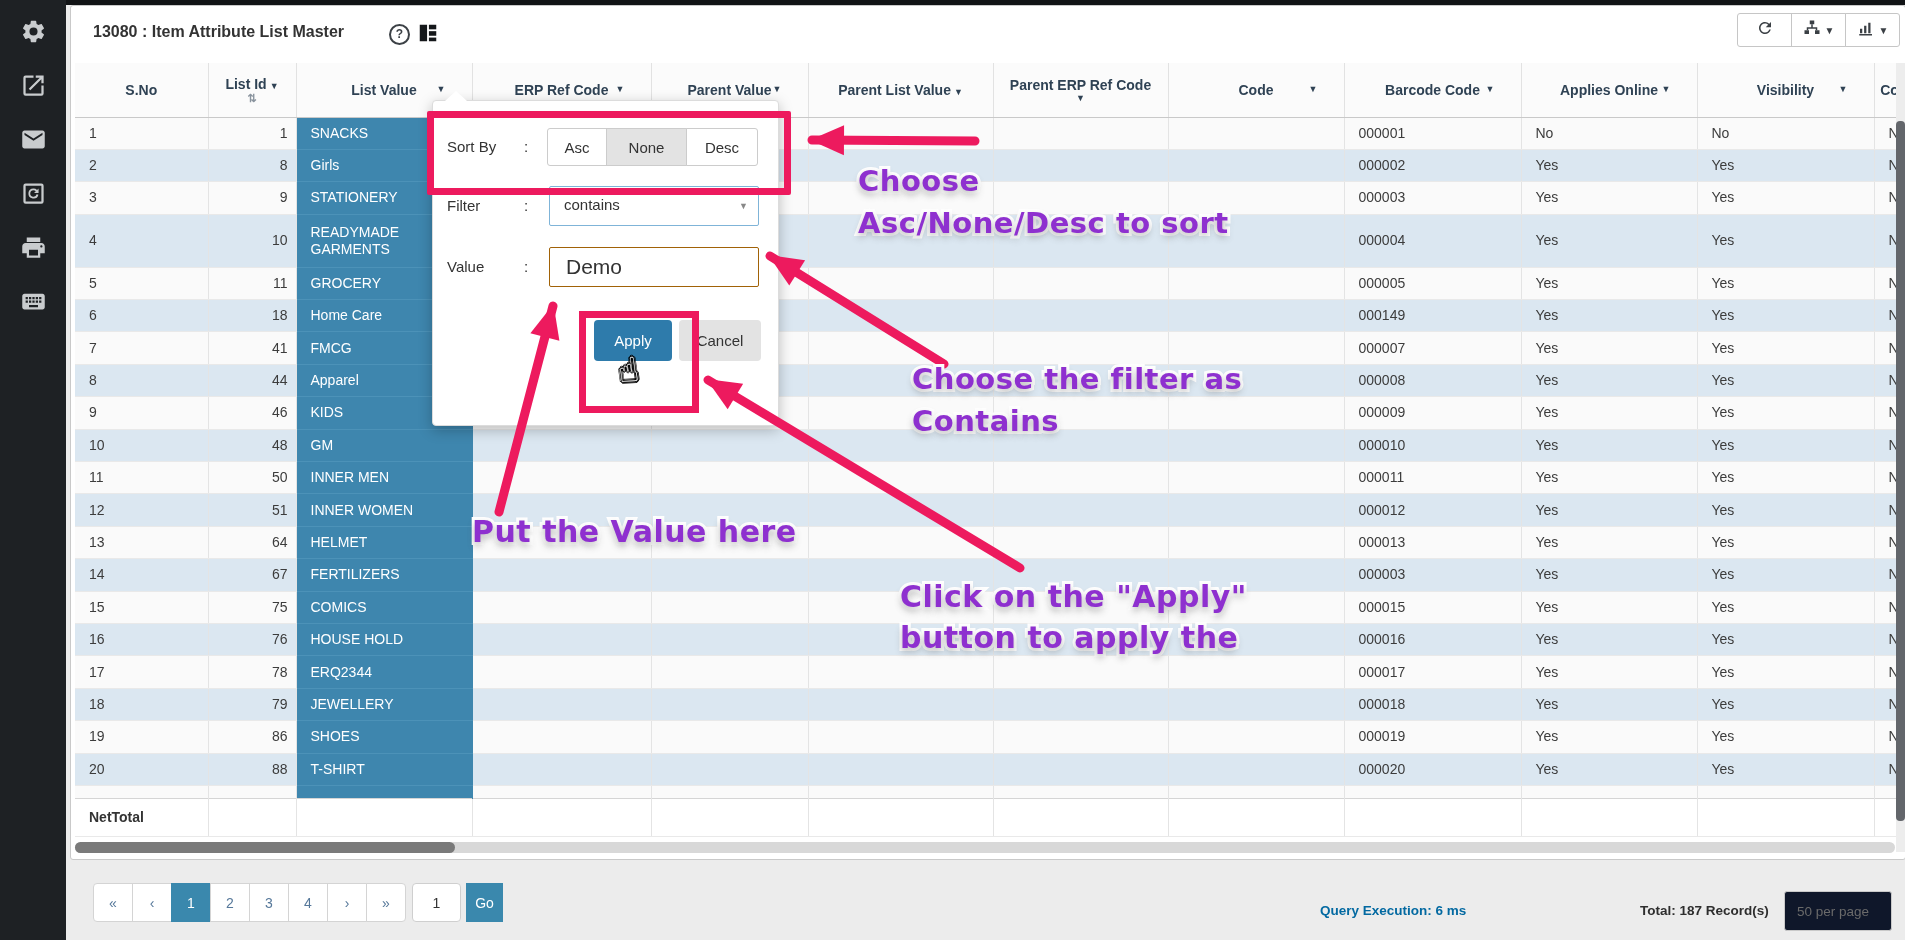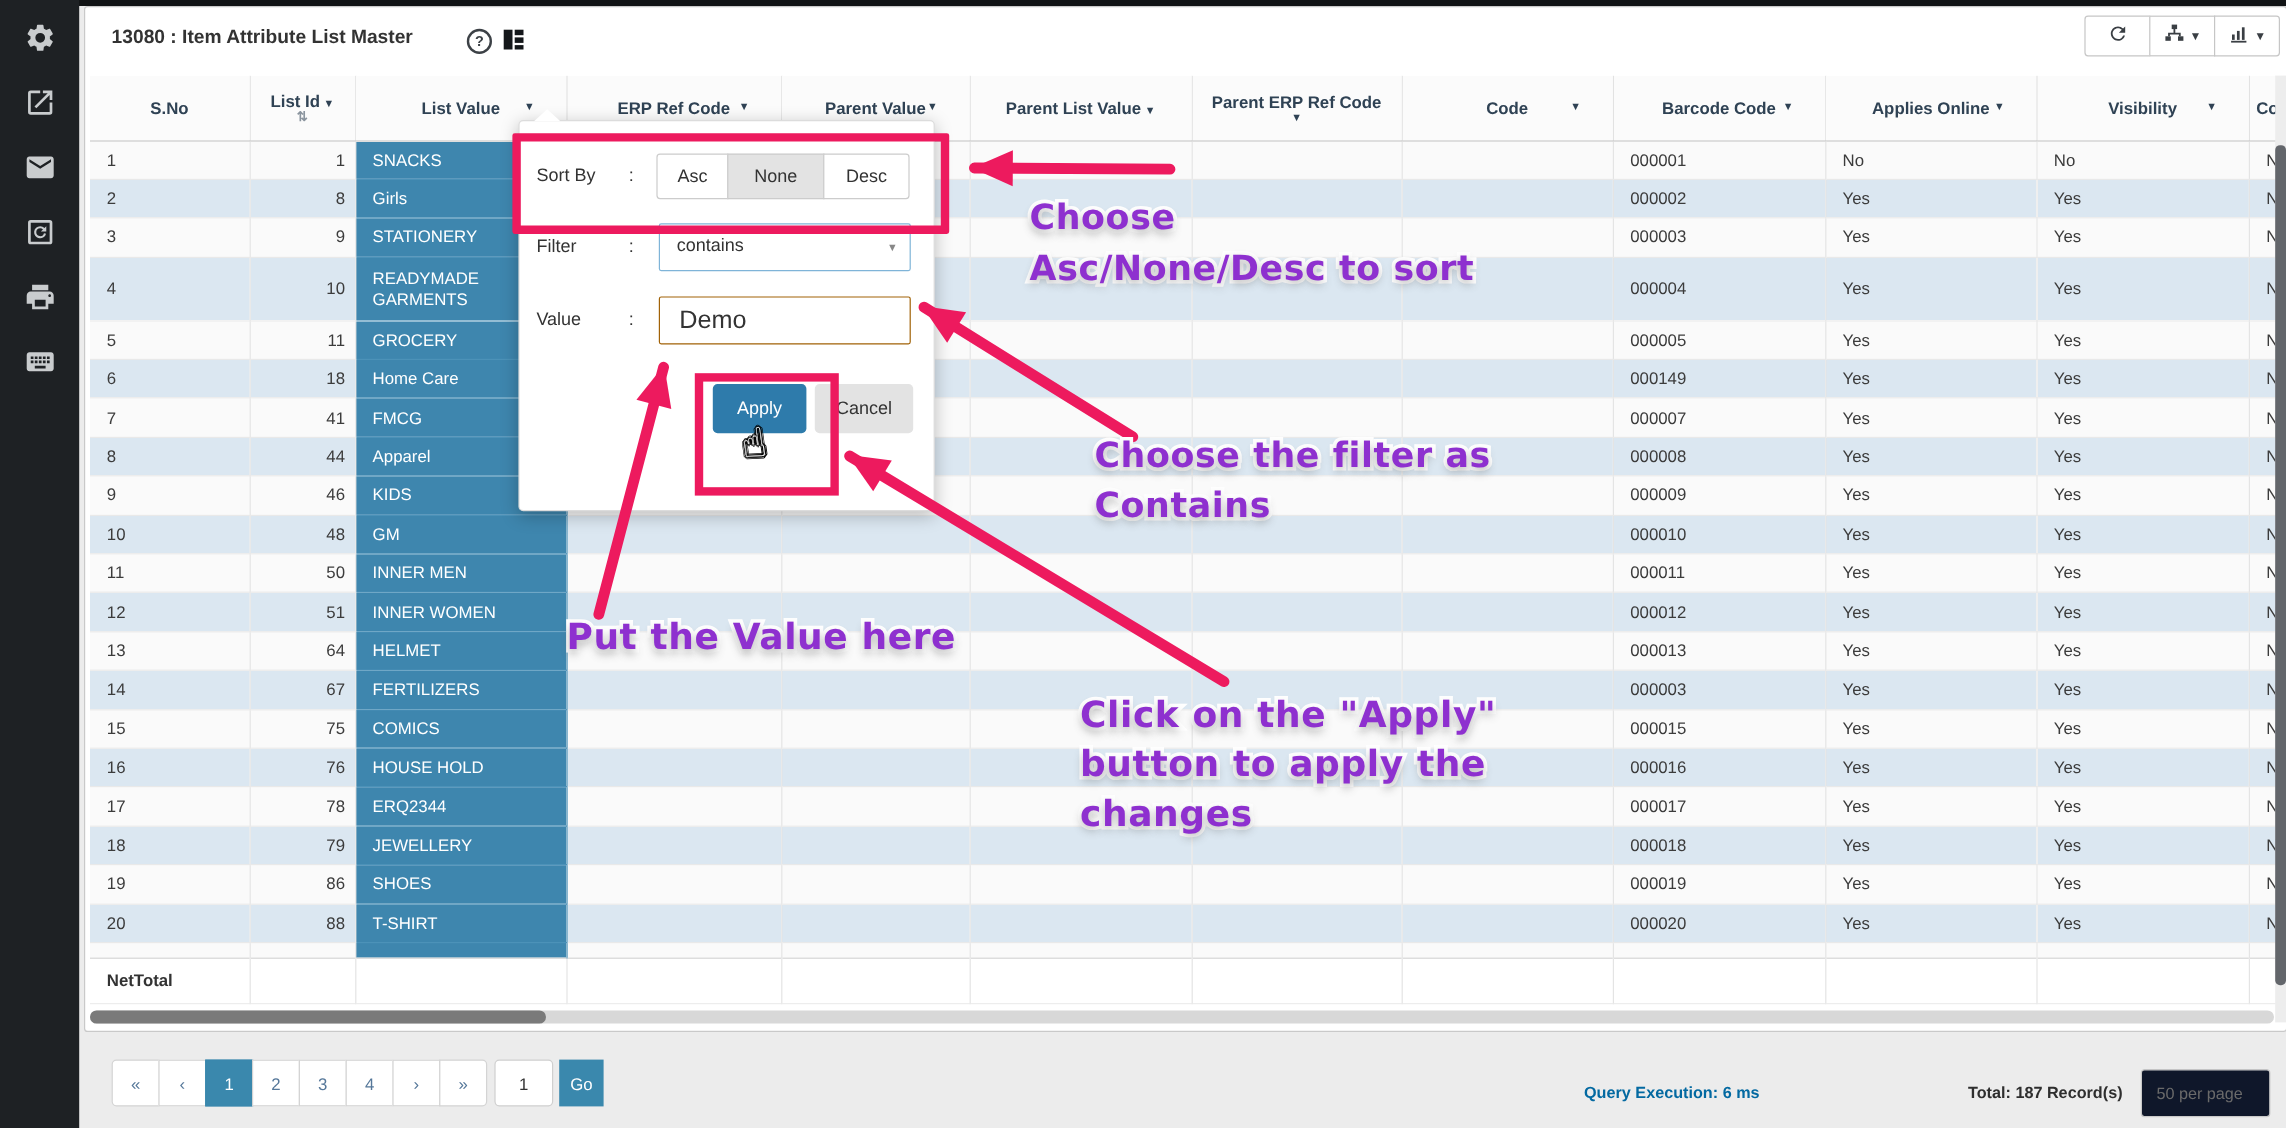--- a/index.html
+++ b/index.html
@@ -610,16 +610,15 @@
 <div class="anno" id="anno-filter">
     <div>Choose the filter as</div>
     <div>Contains</div>
   </div>
 <div class="anno" id="anno-value">
     <div>Put the Value here</div>
   </div>
 <div class="anno" id="anno-apply">
     <div>Click on the "Apply"</div>
     <div>button to apply the</div>
-    <div>changes</div>
   </div>
 
 <div class="cursor-hand">☝</div>
 
 </body></html>

